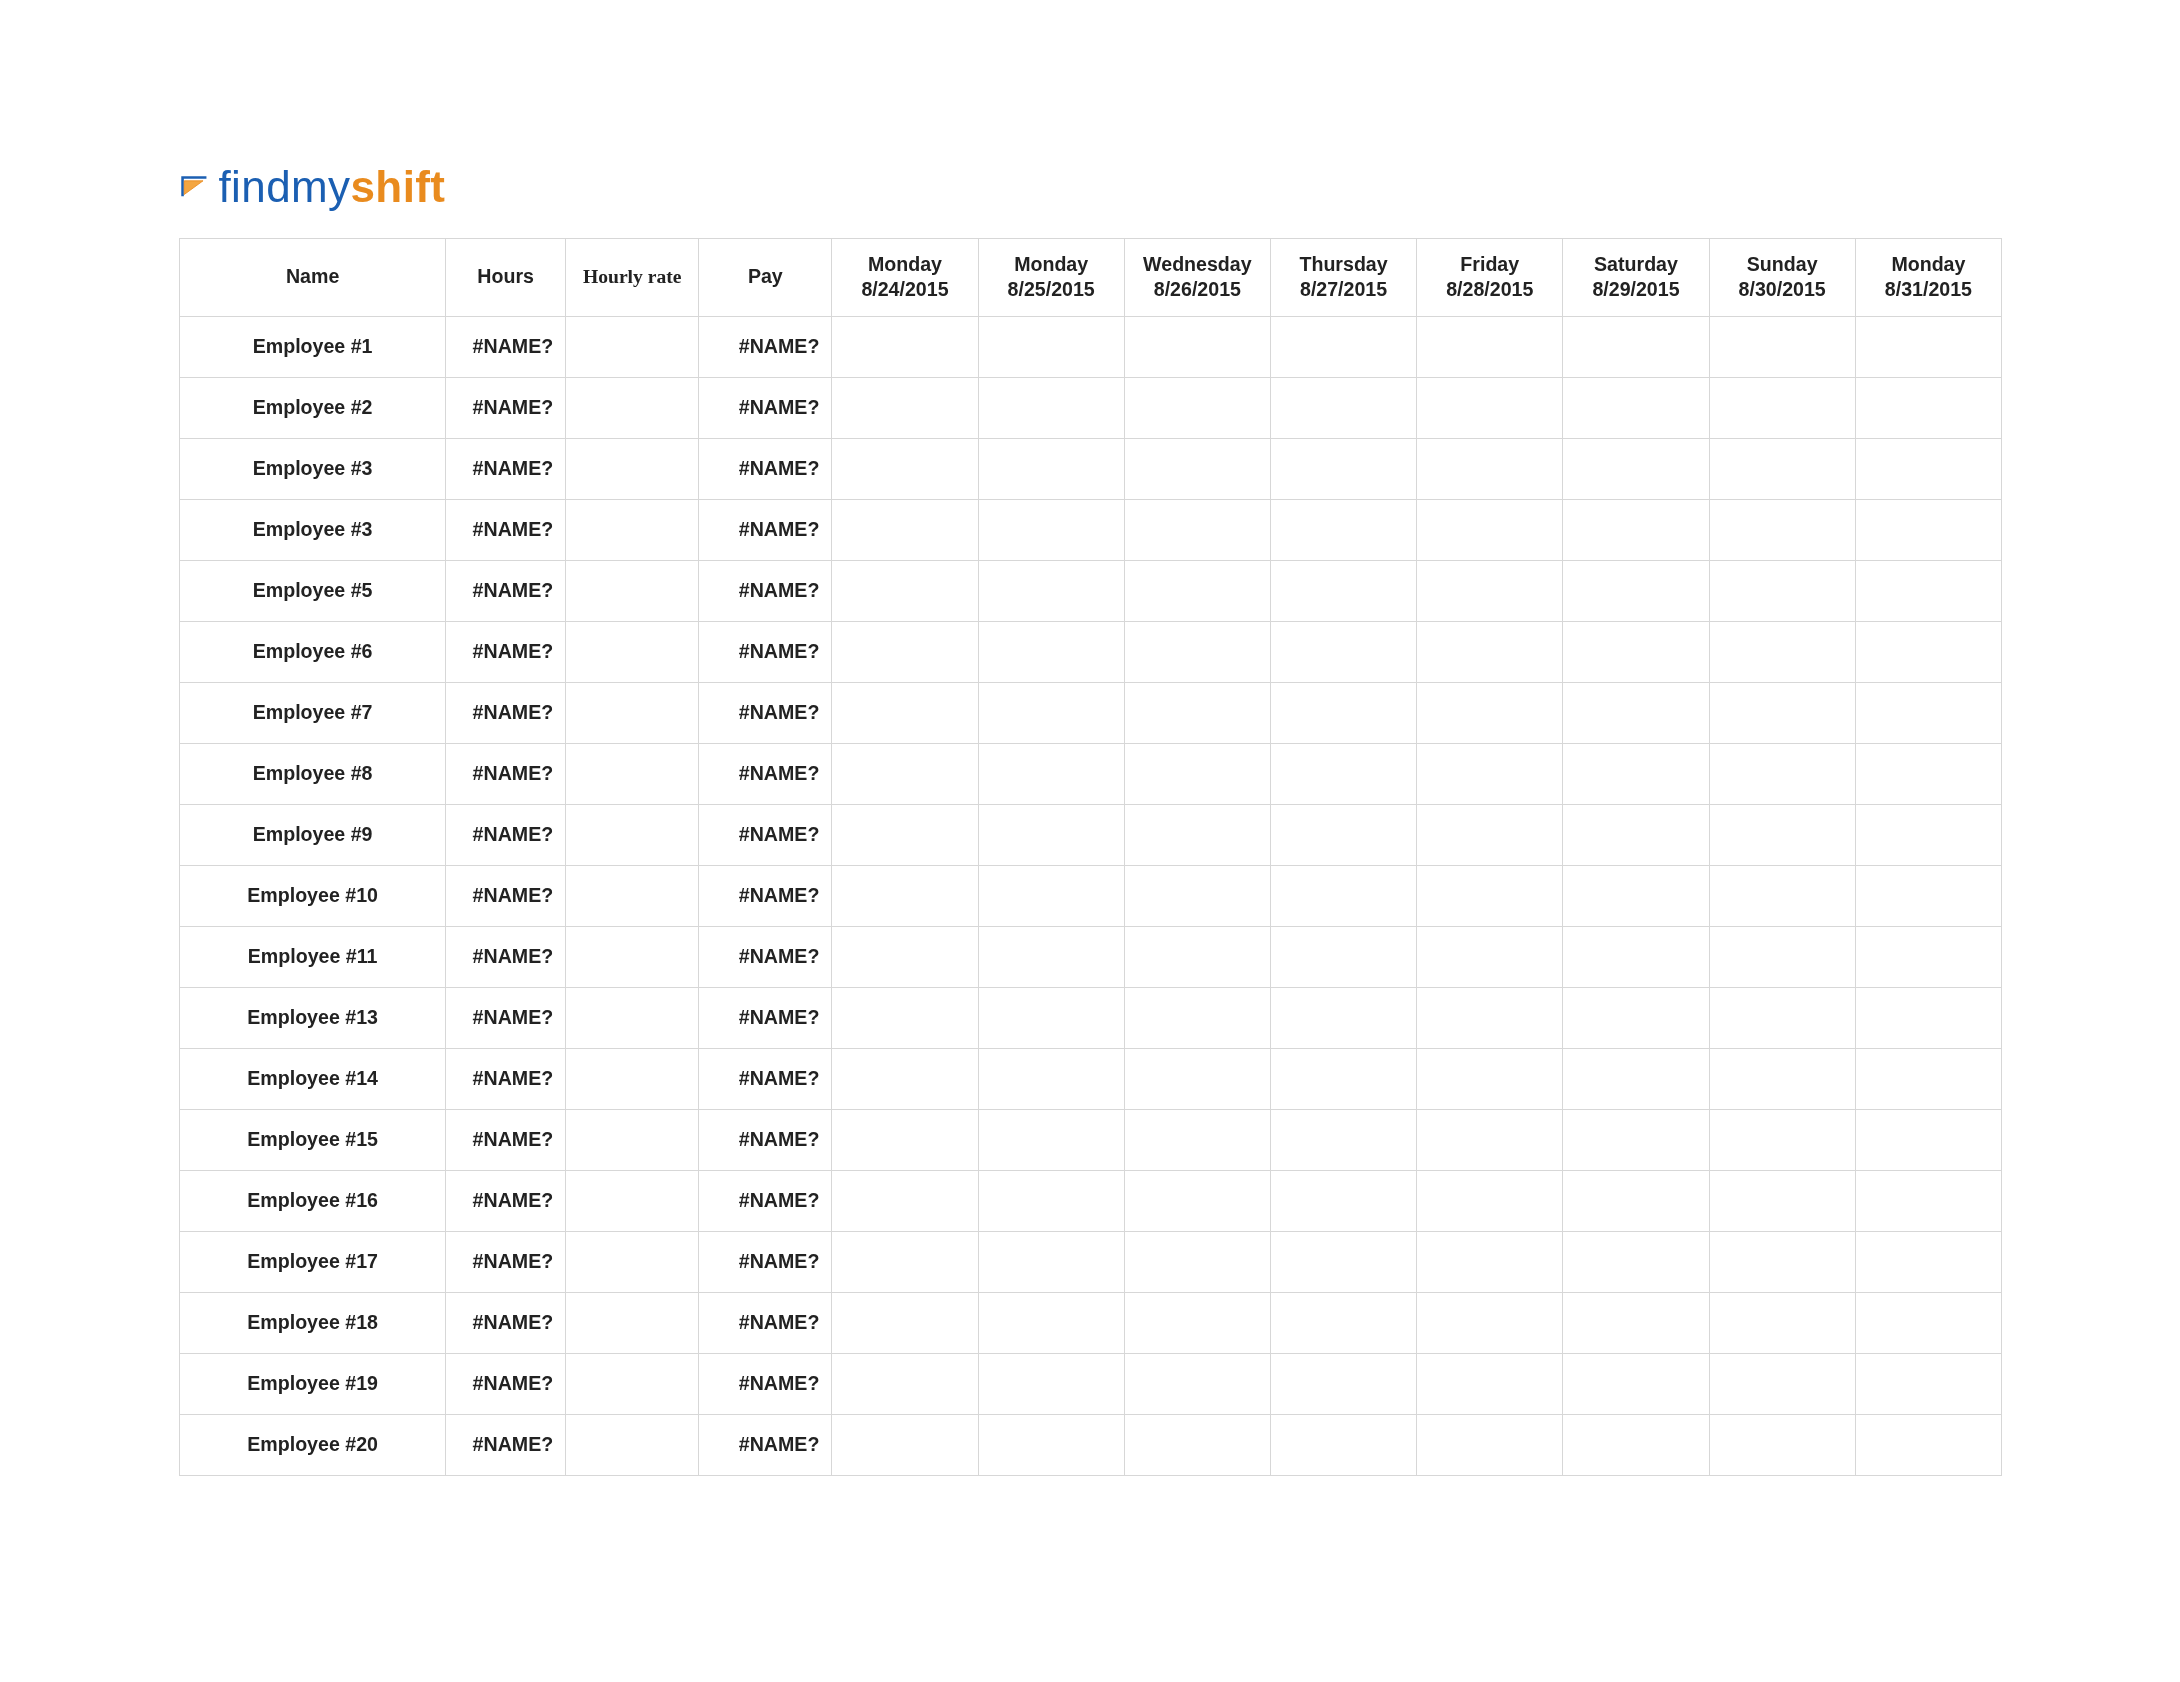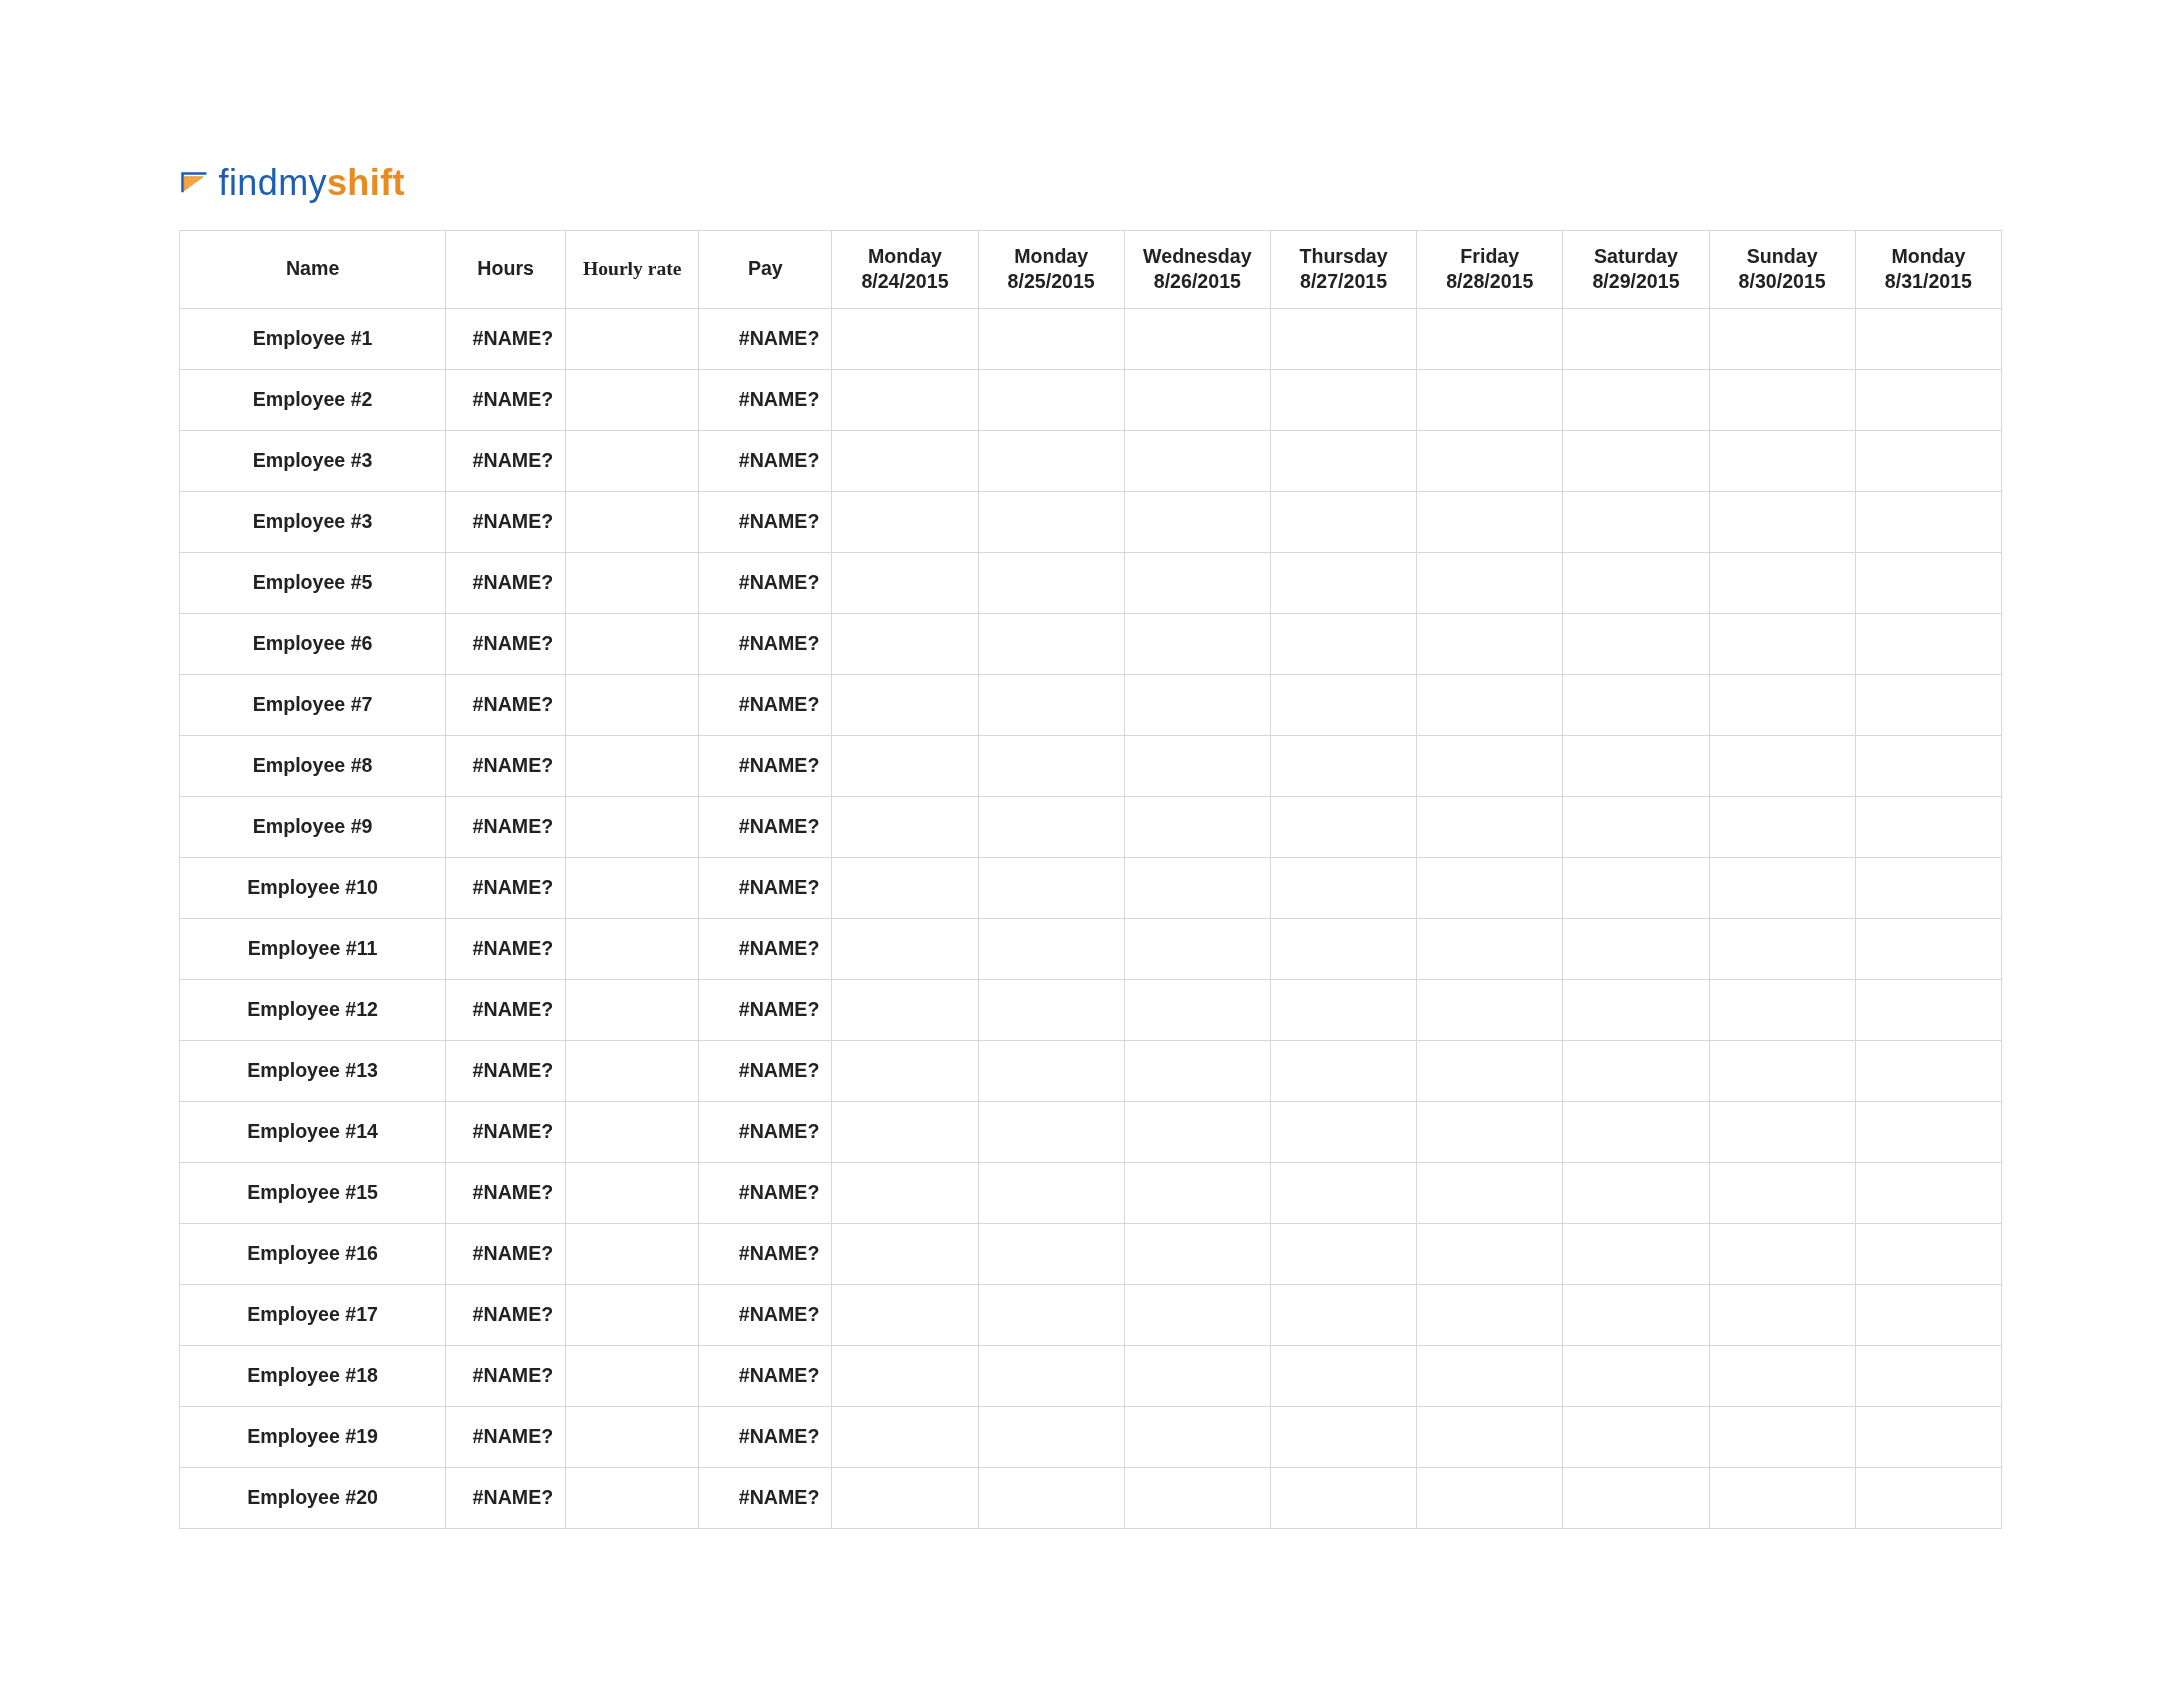--- a/index.html
+++ b/index.html
@@ -16,21 +16,21 @@
     box-sizing: border-box;
     padding: 162px 179px 0 179px;
   }
   .logo {
     display: flex;
     align-items: center;
     gap: 8.5px;
     margin-bottom: 25.6px;
   }
   .logo-text {
-    font-size: 36px;
+    font-size: 44px;
     font-weight: 400;
     letter-spacing: 0.4px;
     white-space: nowrap;
   }
   .logo-text .part1 { color: #1b5fb2; }
   .logo-text .part2 { color: #e98b1e; font-weight: 600; }
   .logo-icon {
     width: 31px;
     height: 25.6px;
   }
@@ -302,34 +302,20 @@
           <td class="c-day"></td>
           <td class="c-day"></td>
           <td class="c-day"></td>
           <td class="c-day"></td>
           <td class="c-day"></td>
           <td class="c-day"></td>
           <td class="c-day"></td>
           <td class="c-day"></td>
         </tr>
         <tr>
-          <td class="c-name">Employee #12</td>
-          <td class="c-hours">#NAME?</td>
-          <td class="c-rate"></td>
-          <td class="c-pay">#NAME?</td>
-          <td class="c-day"></td>
-          <td class="c-day"></td>
-          <td class="c-day"></td>
-          <td class="c-day"></td>
-          <td class="c-day"></td>
-          <td class="c-day"></td>
-          <td class="c-day"></td>
-          <td class="c-day"></td>
-        </tr>
-        <tr>
           <td class="c-name">Employee #13</td>
           <td class="c-hours">#NAME?</td>
           <td class="c-rate"></td>
           <td class="c-pay">#NAME?</td>
           <td class="c-day"></td>
           <td class="c-day"></td>
           <td class="c-day"></td>
           <td class="c-day"></td>
           <td class="c-day"></td>
           <td class="c-day"></td>

